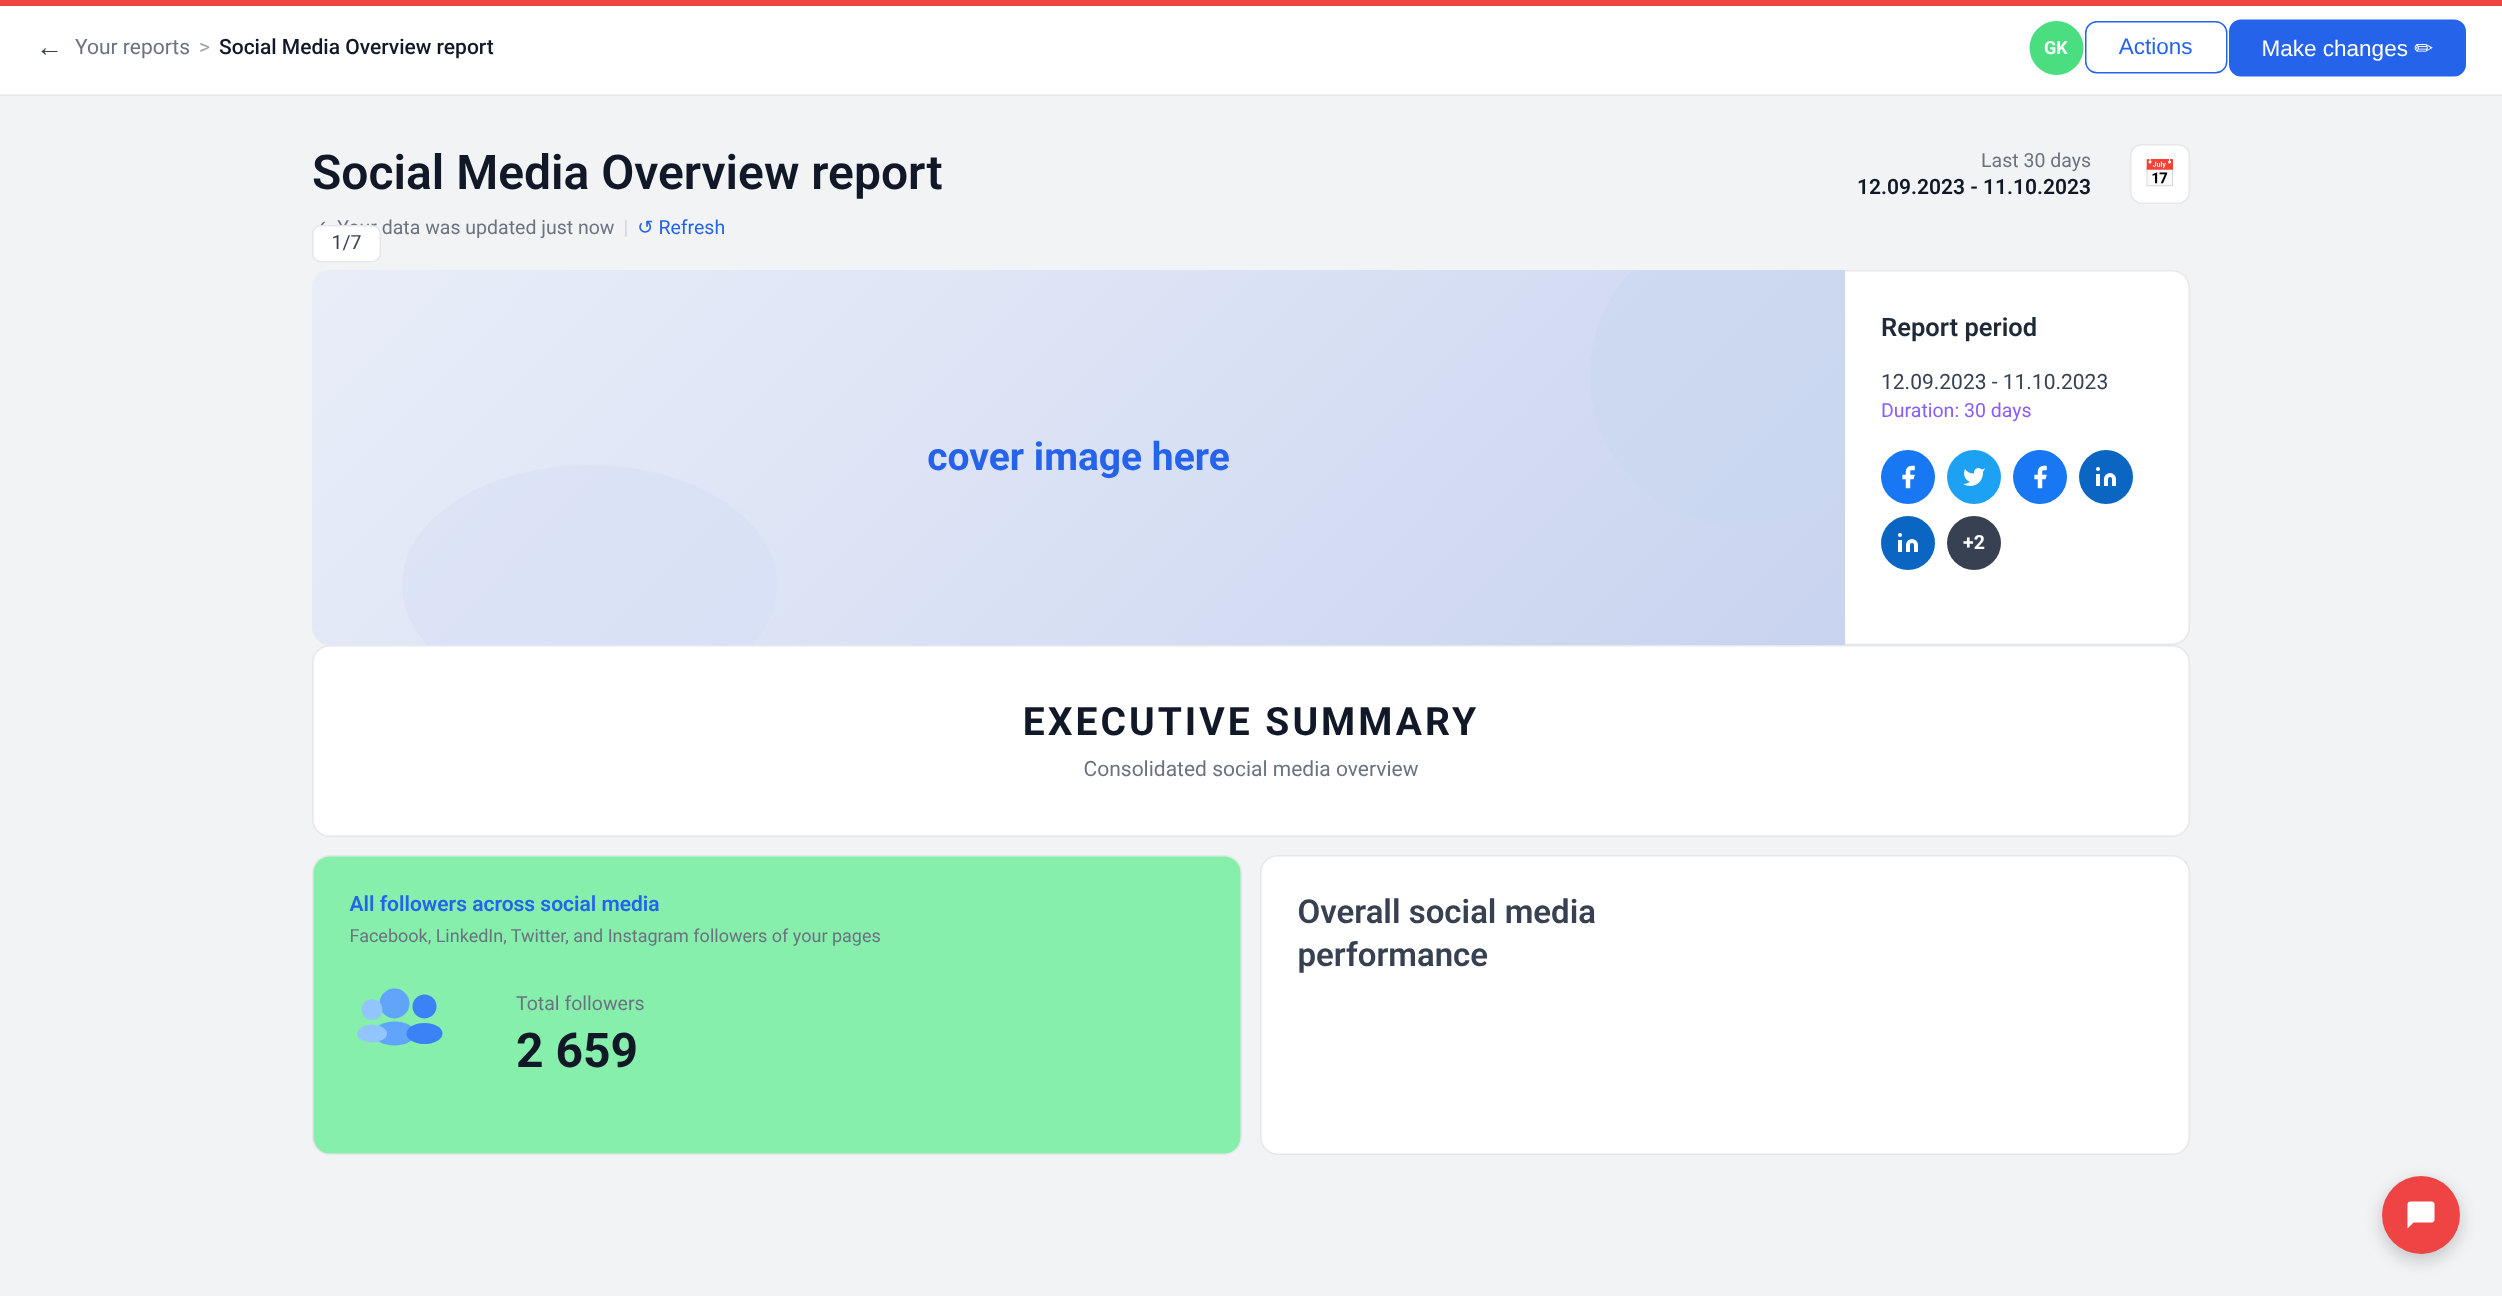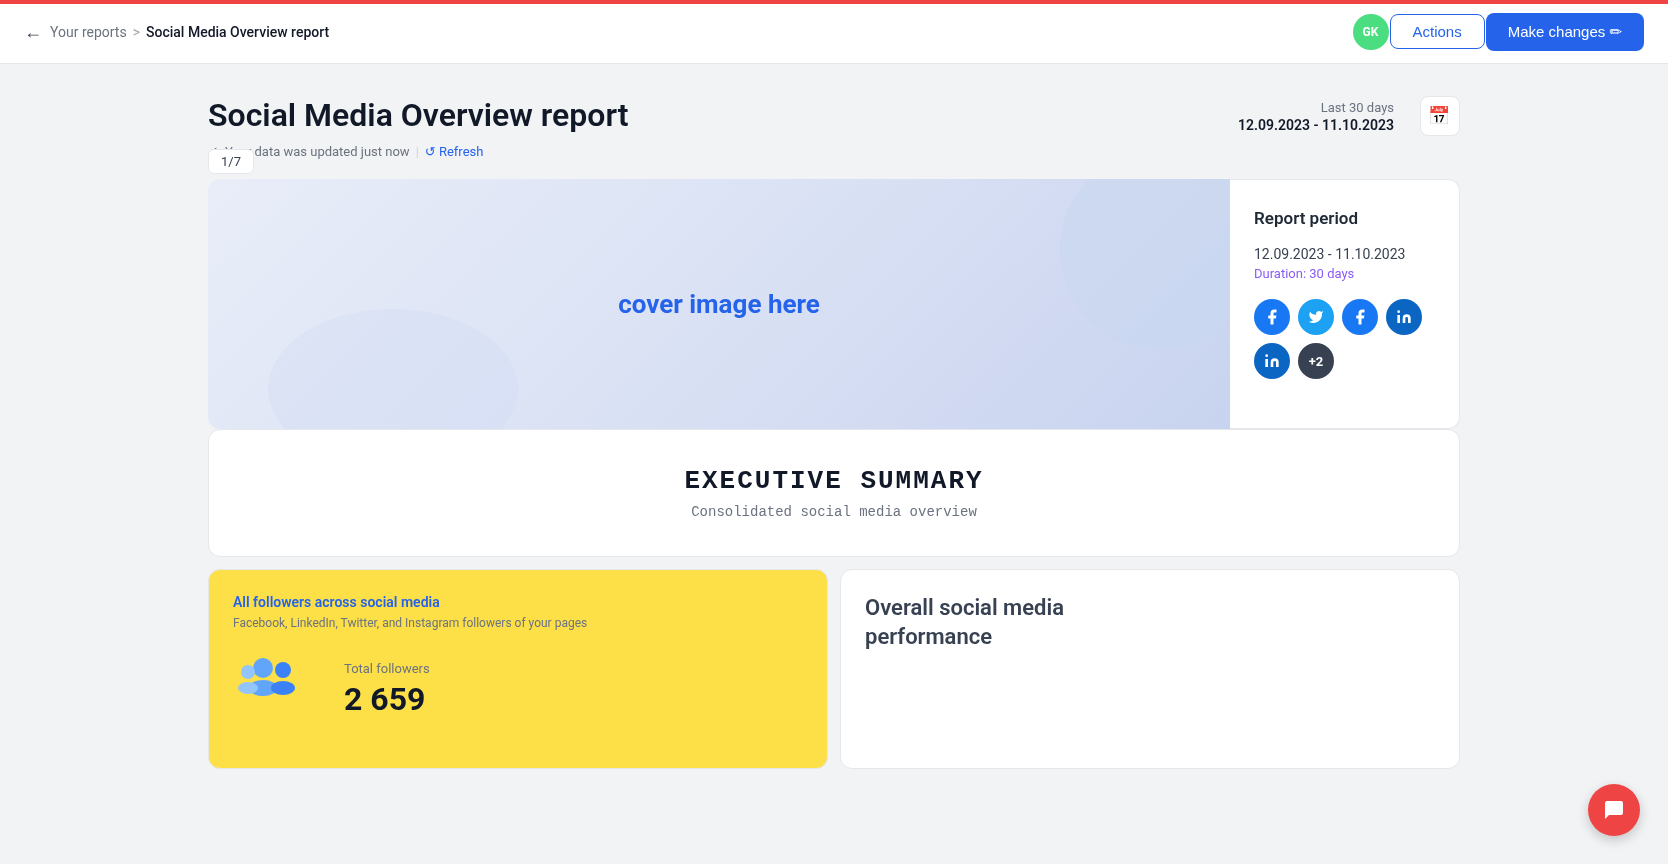--- a/index.html
+++ b/index.html
@@ -281,42 +281,41 @@
     }
 
     
     .executive-summary {
       background: #fff;
       border-radius: 12px;
       padding: 36px 24px;
       text-align: center;
       margin-bottom: 12px;
       border: 1px solid #e5e7eb;
-      font-family: Liberation Mono, monospace;
     }
     .exec-title {
       font-size: 26px;
       font-weight: 700;
       letter-spacing: 2px;
       color: #111827;
       margin-bottom: 8px;
     }
     .exec-subtitle {
       font-size: 14px;
       color: #6b7280;
     }
 
     
     .bottom-cards {
       display: grid;
       grid-template-columns: 1fr 1fr;
       gap: 12px;
     }
     .followers-card {
-      background: #fde047;
+      background: #86efac;
       border-radius: 12px;
       padding: 24px;
       border: 1px solid #e5e7eb;
       min-height: 200px;
     }
     .followers-title {
       font-size: 14px;
       font-weight: 600;
       color: #2563eb;
       margin-bottom: 6px;

